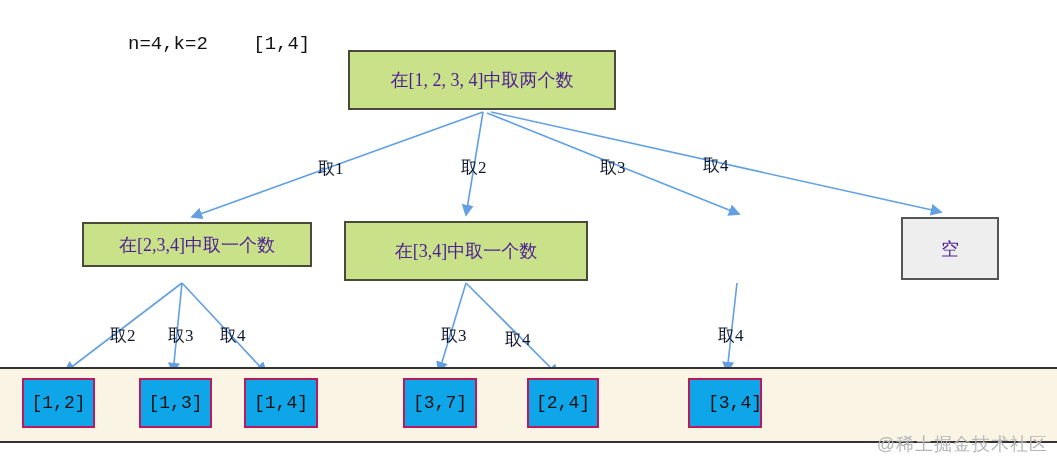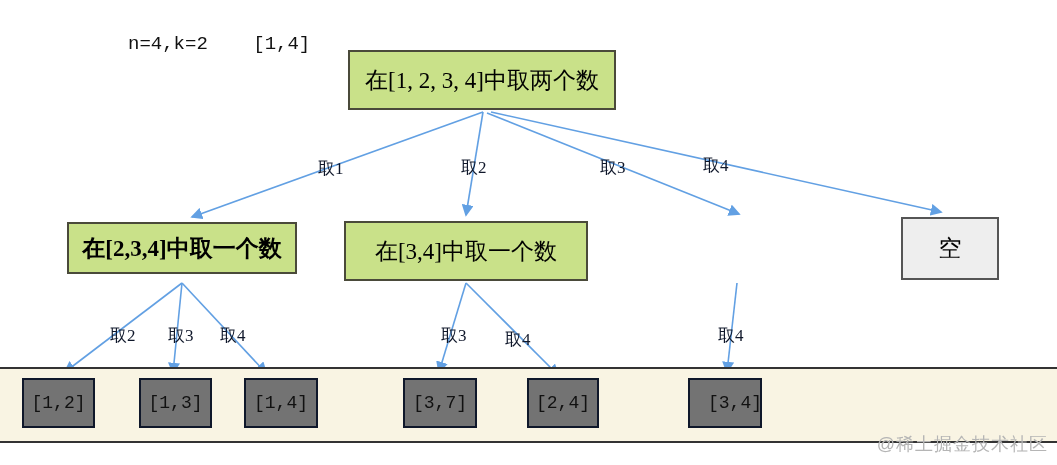--- a/index.html
+++ b/index.html
@@ -16,46 +16,46 @@
     position:absolute;left:128px;top:33px;
     font-family:"Liberation Mono","DejaVu Sans Mono",monospace;
     font-size:19px;color:#111;white-space:nowrap;
   }
   .caption .range{margin-left:34px;}
 
   .node{
     position:absolute;
     display:flex;align-items:center;justify-content:center;
     box-sizing:border-box;
-    font-size:23px;color:#000000;
+    font-size:18px;color:#4c1d95;
     text-align:center;
     background:#c9e189;
     border:2px solid #4a4a3a;
   }
   .node.root{left:348px;top:50px;width:268px;height:60px;}
-  .node.b1{left:67px;top:222px;width:230px;height:52px;font-weight:bold;}
+  .node.b1{left:82px;top:222px;width:230px;height:45px;}
   .node.b2{left:344px;top:221px;width:244px;height:60px;}
   .node.b3{left:635px;top:219px;width:227px;height:62px;}
   .node.empty{
     left:901px;top:217px;width:98px;height:63px;
     background:#eeeeee;border:2px solid #555555;
   }
 
   .band{
     position:absolute;left:0;top:367px;width:1057px;height:76px;
     box-sizing:border-box;
     background:#f9f4e3;
     border-top:2px solid #333;border-bottom:2px solid #333;
   }
 
   .leaf{
     position:absolute;top:378px;height:50px;
     display:flex;align-items:center;justify-content:center;
     box-sizing:border-box;
-    background:#737373;border:2px solid #0f172a;
+    background:#0ea5e9;border:2px solid #be185d;
     font-size:18px;color:#111;
     font-family:"Liberation Mono","DejaVu Sans Mono",monospace;
   }
   .leaf.l1{left:22px;width:73px;}
   .leaf.l2{left:139px;width:73px;}
   .leaf.l3{left:244px;width:74px;}
   .leaf.l4{left:403px;width:74px;}
   .leaf.l5{left:527px;width:72px;}
   .leaf.l6{left:688px;width:74px;padding-left:20px;}
 

